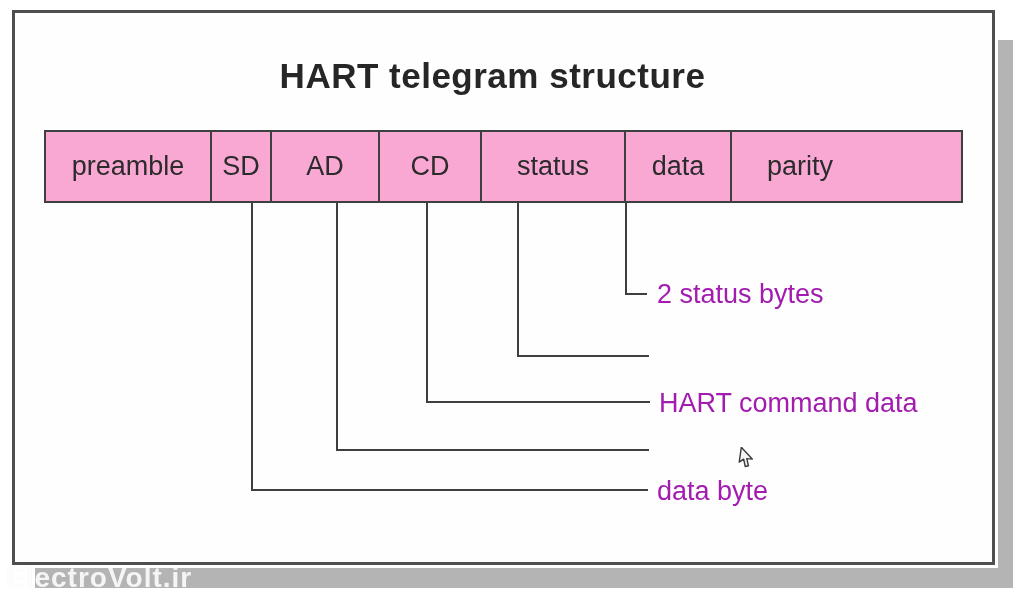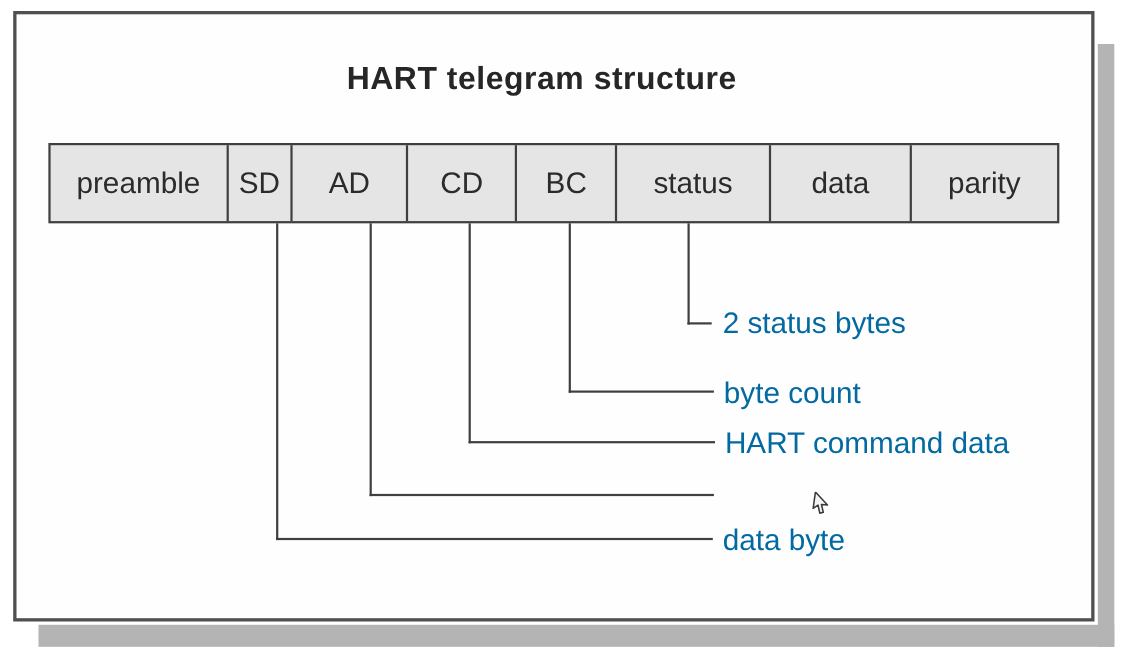--- a/index.html
+++ b/index.html
@@ -22,78 +22,77 @@
   }
 
   
   .panel {
     position: absolute; left: 12px; top: 10px; width: 983px; height: 555px;
     background: #fefefe; border: 3px solid #4f4f4f; z-index: 3;
   }
 
   .title {
     position: absolute; left: 0; top: 56px; width: 985px; z-index: 4;
-    text-align: center; font-size: 29px; font-weight: bold; color: #262626;
+    text-align: center; font-size: 35px; font-weight: bold; color: #262626;
     letter-spacing: 0.5px;
   }
 
   
   .field-row {
     position: absolute; left: 44px; top: 130px; width: 919px; height: 73px; z-index: 4;
-    display: flex; border: 2px solid #3f3f3f; background: #e5e5e5;
+    display: flex; border: 2px solid #3f3f3f; background: #f9a8d4;
   }
   .cell {
     display: flex; align-items: center; justify-content: center;
     font-size: 27px; color: #2b2b2b; border-right: 2px solid #3f3f3f;
     overflow: hidden; white-space: nowrap;
   }
   .cell:last-child { border-right: none; }
 
   
   .vline { position: absolute; width: 2px; background: #3f3f3f; z-index: 4; }
   .hline { position: absolute; height: 2px; background: #3f3f3f; z-index: 4; }
 
   .callout-label {
     position: absolute; z-index: 4; font-size: 27px; line-height: 32px;
-    color: #0369a1; white-space: nowrap;
+    color: #a21caf; white-space: nowrap;
   }
 
   .cursor { position: absolute; left: 737px; top: 447px; z-index: 5; }
 </style>
 </head>
 <body>
 
 <div class="page">
 
   <div class="shadow-right"></div>
   <div class="shadow-bottom"></div>
 
+  <div class="watermark">ElectroVolt.ir</div>
 
   <div class="panel"></div>
 
   <div class="title">HART telegram structure</div>
 
   <div class="field-row">
     <div class="cell" style="width:166px">preamble</div>
     <div class="cell" style="width:60px">SD</div>
     <div class="cell" style="width:108px">AD</div>
     <div class="cell" style="width:102px">CD</div>
-    <div class="cell" style="width:93px">BC</div>
     <div class="cell" style="width:144px">status</div>
-    <div class="cell" style="width:131px">data</div>
+    <div class="cell" style="width:106px">data</div>
     <div class="cell" style="width:136px">parity</div>
   </div>
 
   <div class="vline" style="left:625px; top:203px; height:92px"></div>
   <div class="hline" style="left:625px; top:293px; width:22px"></div>
   <div class="callout-label" style="left:657px; top:278px">2 status bytes</div>
 
   <div class="vline" style="left:517px; top:203px; height:154px"></div>
   <div class="hline" style="left:517px; top:355px; width:132px"></div>
-  <div class="callout-label" style="left:658px; top:341px">byte count</div>
 
   <div class="vline" style="left:426px; top:203px; height:200px"></div>
   <div class="hline" style="left:426px; top:401px; width:224px"></div>
   <div class="callout-label" style="left:659px; top:387px">HART command data</div>
 
   <div class="vline" style="left:336px; top:203px; height:248px"></div>
   <div class="hline" style="left:336px; top:449px; width:313px"></div>
 
   <div class="vline" style="left:251px; top:203px; height:288px"></div>
   <div class="hline" style="left:251px; top:489px; width:397px"></div>

